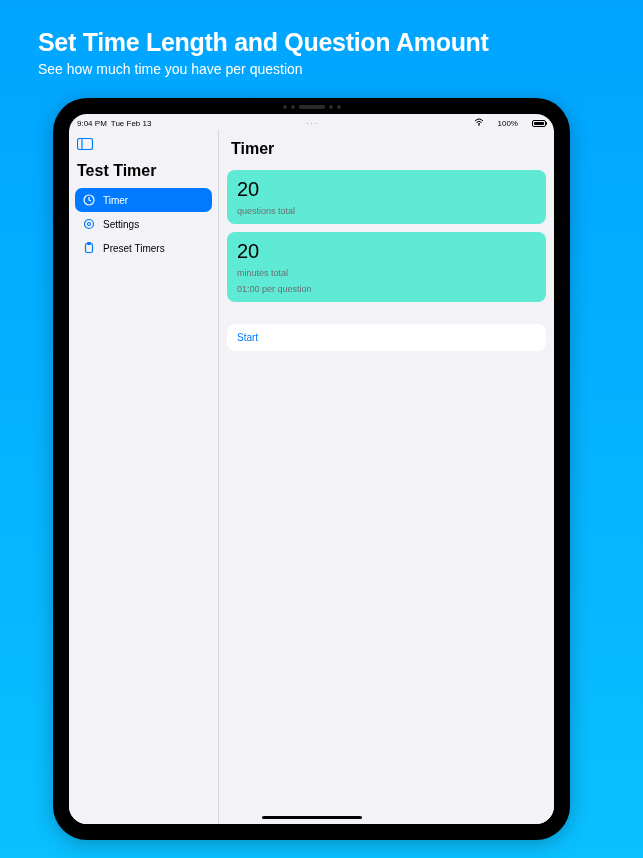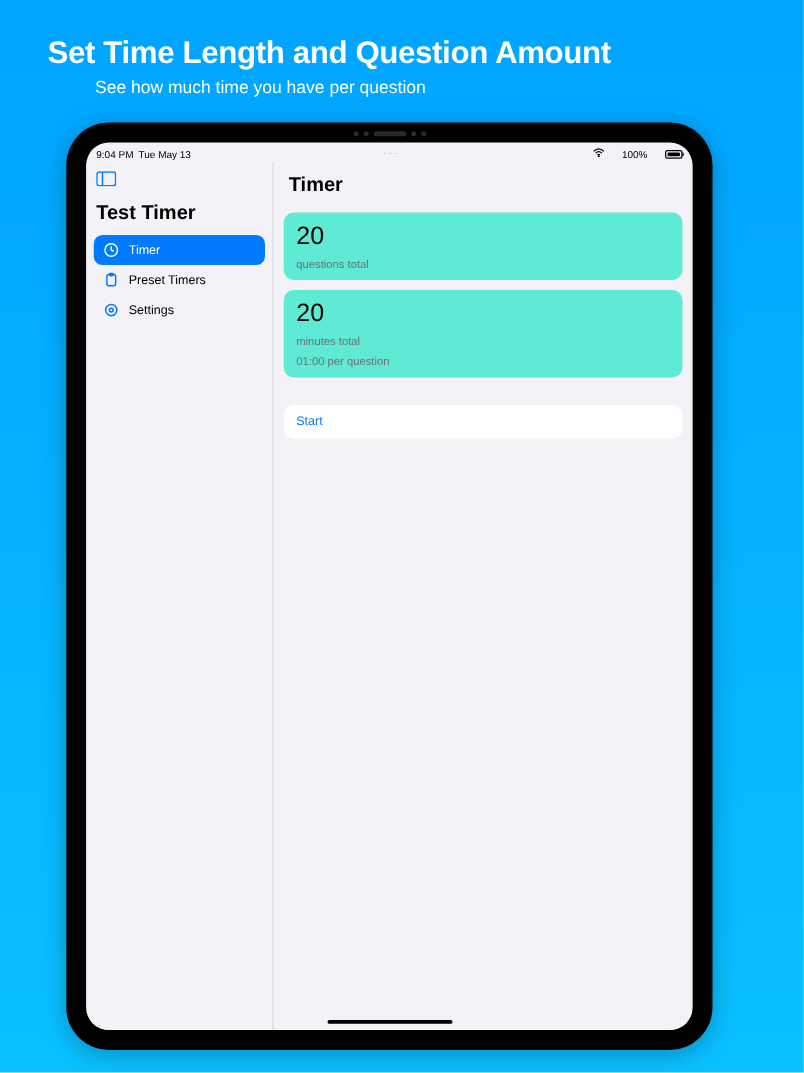--- a/index.html
+++ b/index.html
@@ -19,21 +19,20 @@
   }
   .promo-title {
     font-size: 25px;
     font-weight: 700;
     letter-spacing: -0.3px;
   }
   .promo-sub {
     margin-top: 4px;
     font-size: 14px;
     font-weight: 500;
-    margin-left: 38px;
   }
 
   .ipad-frame {
     position: absolute;
     left: 53px;
     top: 98px;
     width: 517px;
     height: 742px;
     background: #000;
     border-radius: 34px;
@@ -192,21 +191,21 @@
     <span class="pill"></span>
     <span class="dot"></span>
       <span class="dot"></span>
   </div>
 
   <div class="ipad-screen">
 
     <div class="status-bar">
       <div class="status-left">
         <span>9:04 PM</span>
-        <span>Tue May 13</span>
+        <span>Tue Feb 13</span>
       </div>
       <div class="status-center">···</div>
       <div class="status-right">
         <span>
           <svg width="10" height="8" viewBox="0 0 10 8">
               <path d="M1 3 Q5 -1 9 3 M2.5 4.5 Q5 2 7.5 4.5 M4 6 Q5 5 6 6" stroke="#000" stroke-width="1" fill="none"></path>
               <circle cx="5" cy="7" r="0.8" fill="#000"></circle>
             </svg>
         </span>
         <span>100%</span>
@@ -232,35 +231,35 @@
                 <circle cx="6" cy="6" r="5" stroke-width="1.2"></circle>
                 <path d="M6 3 L6 6 L8 7" stroke-width="1.2"></path>
               </svg>
           </span>
           <span>Timer</span>
         </div>
 
         <div class="sidebar-item">
           <span class="icon">
             <svg width="12" height="12" viewBox="0 0 12 12">
+                <circle cx="6" cy="6" r="4.5" stroke-width="1.2"></circle>
+                <circle cx="6" cy="6" r="1.5" stroke-width="1.2"></circle>
+              </svg>
+          </span>
+          <span>Settings</span>
+        </div>
+
+        <div class="sidebar-item">
+          <span class="icon">
+            <svg width="12" height="12" viewBox="0 0 12 12">
                 <rect x="2.5" y="1.5" width="7" height="9" rx="1.5" stroke-width="1.2"></rect>
                 <rect x="4.5" y="0.5" width="3" height="2" rx="0.8" stroke-width="1.2"></rect>
               </svg>
           </span>
           <span>Preset Timers</span>
-        </div>
-
-        <div class="sidebar-item">
-          <span class="icon">
-            <svg width="12" height="12" viewBox="0 0 12 12">
-                <circle cx="6" cy="6" r="4.5" stroke-width="1.2"></circle>
-                <circle cx="6" cy="6" r="1.5" stroke-width="1.2"></circle>
-              </svg>
-          </span>
-          <span>Settings</span>
         </div>
       </div>
 
       <div class="main">
         <div class="main-title">Timer</div>
 
         <div class="card">
           <div class="card-big">20</div>
           <div class="card-sub">questions total</div>
         </div>

